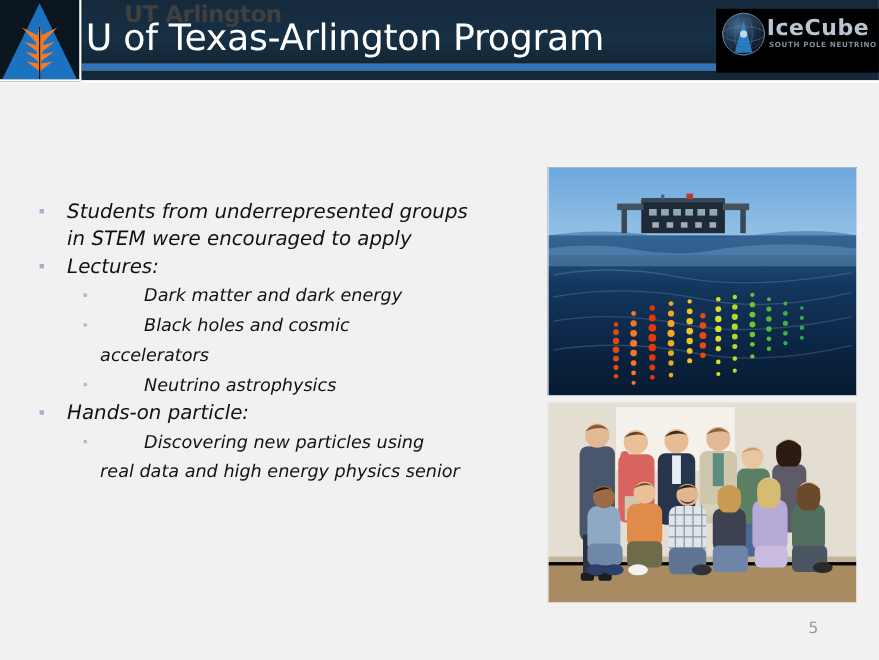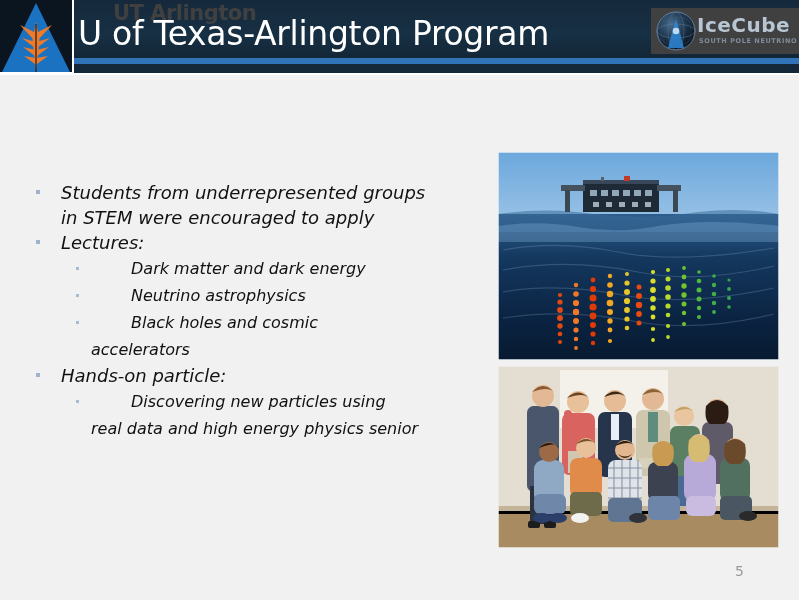--- a/index.html
+++ b/index.html
@@ -91,22 +91,22 @@
     white-space: nowrap;
     z-index: 3;
   }
 
   
   #icecube-logo {
     position: absolute;
     left: 651px;
     top: 8px;
     width: 148px;
-    height: 46px;
-    background: #404040;
+    height: 58px;
+    background: #000000;
     overflow: hidden;
     z-index: 5;
   }
   #icecube-globe {
     position: absolute;
     left: 4px; top: 2px;
     width: 42px; height: 42px;
   }
   #icecube-name {
     position: absolute;
@@ -295,27 +295,27 @@
       <span class="bullet"></span>
     </div>
 
     <div class="lvl2">
       <span class="bullet"></span>
       <span>Dark matter and dark energy</span>
     </div>
 
     <div class="lvl2">
       <span class="bullet"></span>
-      <span>Neutrino astrophysics</span>
-    </div>
-
-    <div class="lvl2">
-      <span class="bullet"></span>
       <span>Black holes and cosmic</span>
       <span class="cont">accelerators</span>
+    </div>
+
+    <div class="lvl2">
+      <span class="bullet"></span>
+      <span>Neutrino astrophysics</span>
     </div>
 
     <div class="lvl1">
       <span class="bullet"></span>
       <span>Hands-on particle:</span>
     </div>
 
     <div class="lvl2">
       <span class="bullet"></span>
       <span>Discovering new particles using</span>

